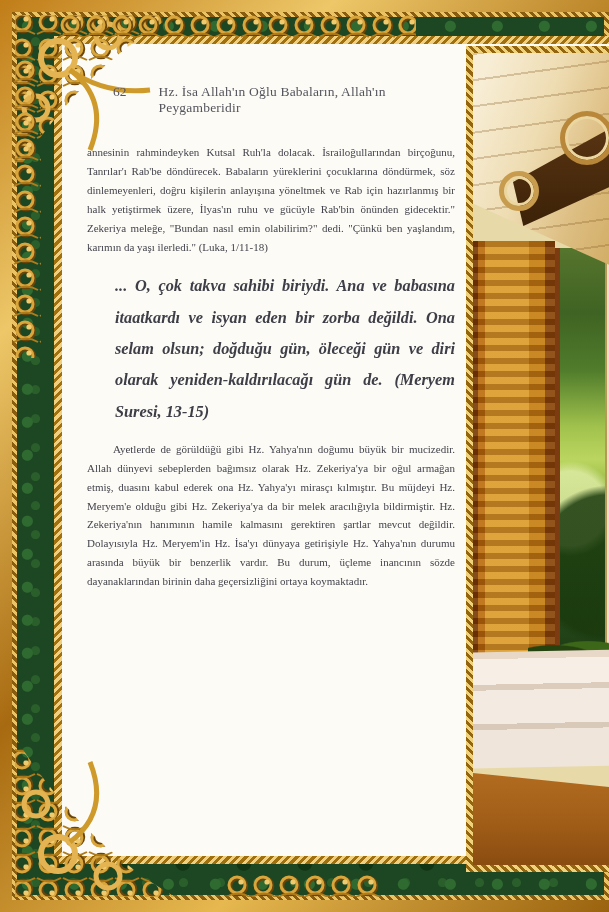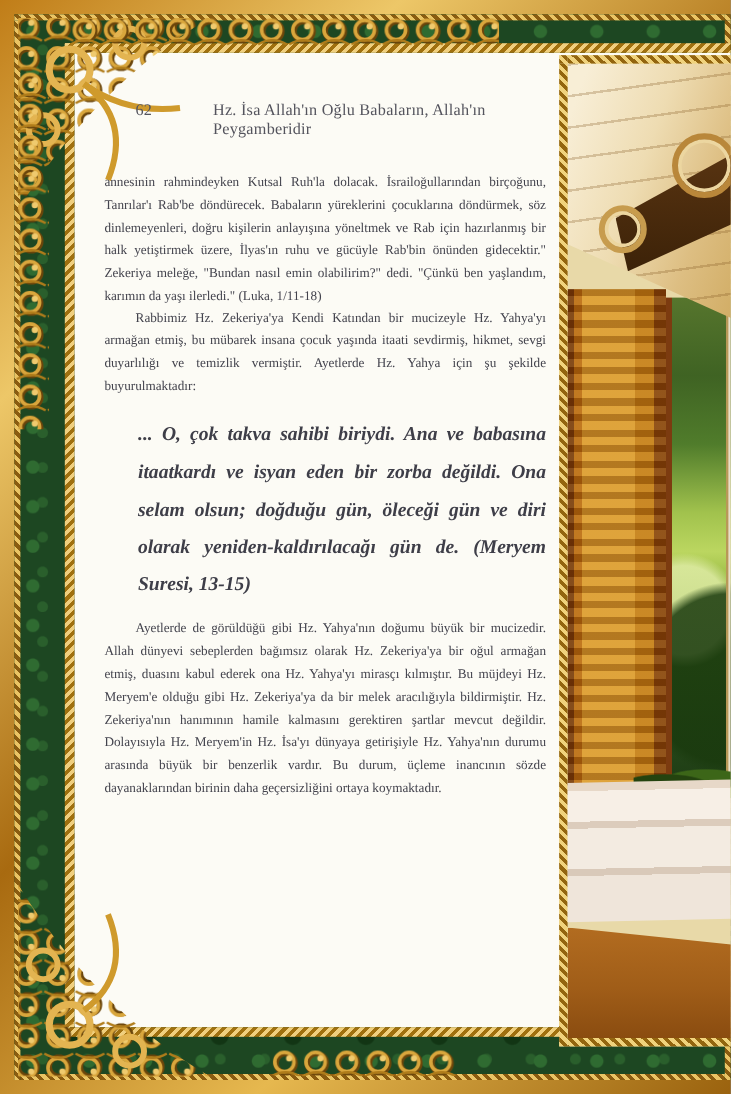--- a/index.html
+++ b/index.html
@@ -31,21 +31,21 @@
   .trim-b{left:54px; bottom:48px; right:0; height:8px;}
   
   .orn{position:absolute; z-index:4;}
   .corner-tl{left:10px; top:10px;}
   .corner-bl{left:10px; bottom:10px; transform:scaleY(-1);}
   .strip-top{left:58px; top:13px;}
   .strip-left{left:13px; top:58px;}
   .strip-bottom{left:225px; bottom:15px;}
   
   .content{position:absolute; left:87px; top:84px; width:368px; z-index:5; color:#43434d;}
-  .page-header{display:flex; font-size:13.5px; color:#54545d; margin-bottom:27px;gap:19px;}
+  .page-header{display:flex; font-size:13.5px; color:#54545d; margin-bottom:27px;}
   .pagenum{margin-left:26px;}
   .running-title{margin-left:32px; letter-spacing:.2px;}
   .body-text p{margin:0; font-size:11px; line-height:1.72; text-align:justify;}
   .body-text p.indent{text-indent:26px;}
   .quote{
     margin:14px 0 13px 28px; font-size:16.3px; line-height:1.92;
     font-style:italic; font-weight:700; color:#3e3e48; text-align:justify;font-family:Liberation Serif, serif;
   }
   
   .photo{
@@ -155,21 +155,20 @@
     <rect x="0" y="0" width="158" height="24" rx="6" fill="url(#swirlpat)"></rect>
   </svg>
 
   <div class="content">
     <div class="page-header">
       <span class="pagenum">62</span>
       <span class="running-title">Hz. İsa Allah'ın Oğlu Babaların, Allah'ın Peygamberidir</span>
     </div>
     <div class="body-text">
       <p>annesinin rahmindeyken Kutsal Ruh'la dolacak. İsrailoğullarından birçoğunu, Tanrılar'ı Rab'be döndürecek. Babaların yüreklerini çocuklarına döndürmek, söz dinlemeyenleri, doğru kişilerin anlayışına yöneltmek ve Rab için hazırlanmış bir halk yetiştirmek üzere, İlyas'ın ruhu ve gücüyle Rab'bin önünden gidecektir." Zekeriya meleğe, "Bundan nasıl emin olabilirim?" dedi. "Çünkü ben yaşlandım, karımın da yaşı ilerledi." (Luka, 1/11-18)</p>
-      <p class="indent">Rabbimiz Hz. Zekeriya'ya Kendi Katından bir mucizeyle Hz. Yahya'yı armağan etmiş, bu mübarek insana çocuk yaşında itaati sevdirmiş, hikmet, sevgi duyarlılığı ve temizlik vermiştir. Ayetlerde Hz. Yahya için şu şekilde buyurulmaktadır:</p>
       <div class="quote">... O, çok takva sahibi biriydi. Ana ve babasına itaatkardı ve isyan eden bir zorba değildi. Ona selam olsun; doğduğu gün, öleceği gün ve diri olarak yeniden-kaldırılacağı gün de. (Meryem Suresi, 13-15)</div>
       <p class="indent">Ayetlerde de görüldüğü gibi Hz. Yahya'nın doğumu büyük bir mucizedir. Allah dünyevi sebeplerden bağımsız olarak Hz. Zekeriya'ya bir oğul armağan etmiş, duasını kabul ederek ona Hz. Yahya'yı mirasçı kılmıştır. Bu müjdeyi Hz. Meryem'e olduğu gibi Hz. Zekeriya'ya da bir melek aracılığıyla bildirmiştir. Hz. Zekeriya'nın hanımının hamile kalmasını gerektiren şartlar mevcut değildir. Dolayısıyla Hz. Meryem'in Hz. İsa'yı dünyaya getirişiyle Hz. Yahya'nın durumu arasında büyük bir benzerlik vardır. Bu durum, üçleme inancının sözde dayanaklarından birinin daha geçersizliğini ortaya koymaktadır.</p>
 
     </div>
   </div>
 
   <div class="photo" title="Gilded palace interior: carved cream cornice, golden ornate pilaster, tall window opening onto green lawn and trees, white panelled wall and wooden floor">
     <div class="ph">
       <div class="ph-window"></div>
       <div class="ph-column"></div>

